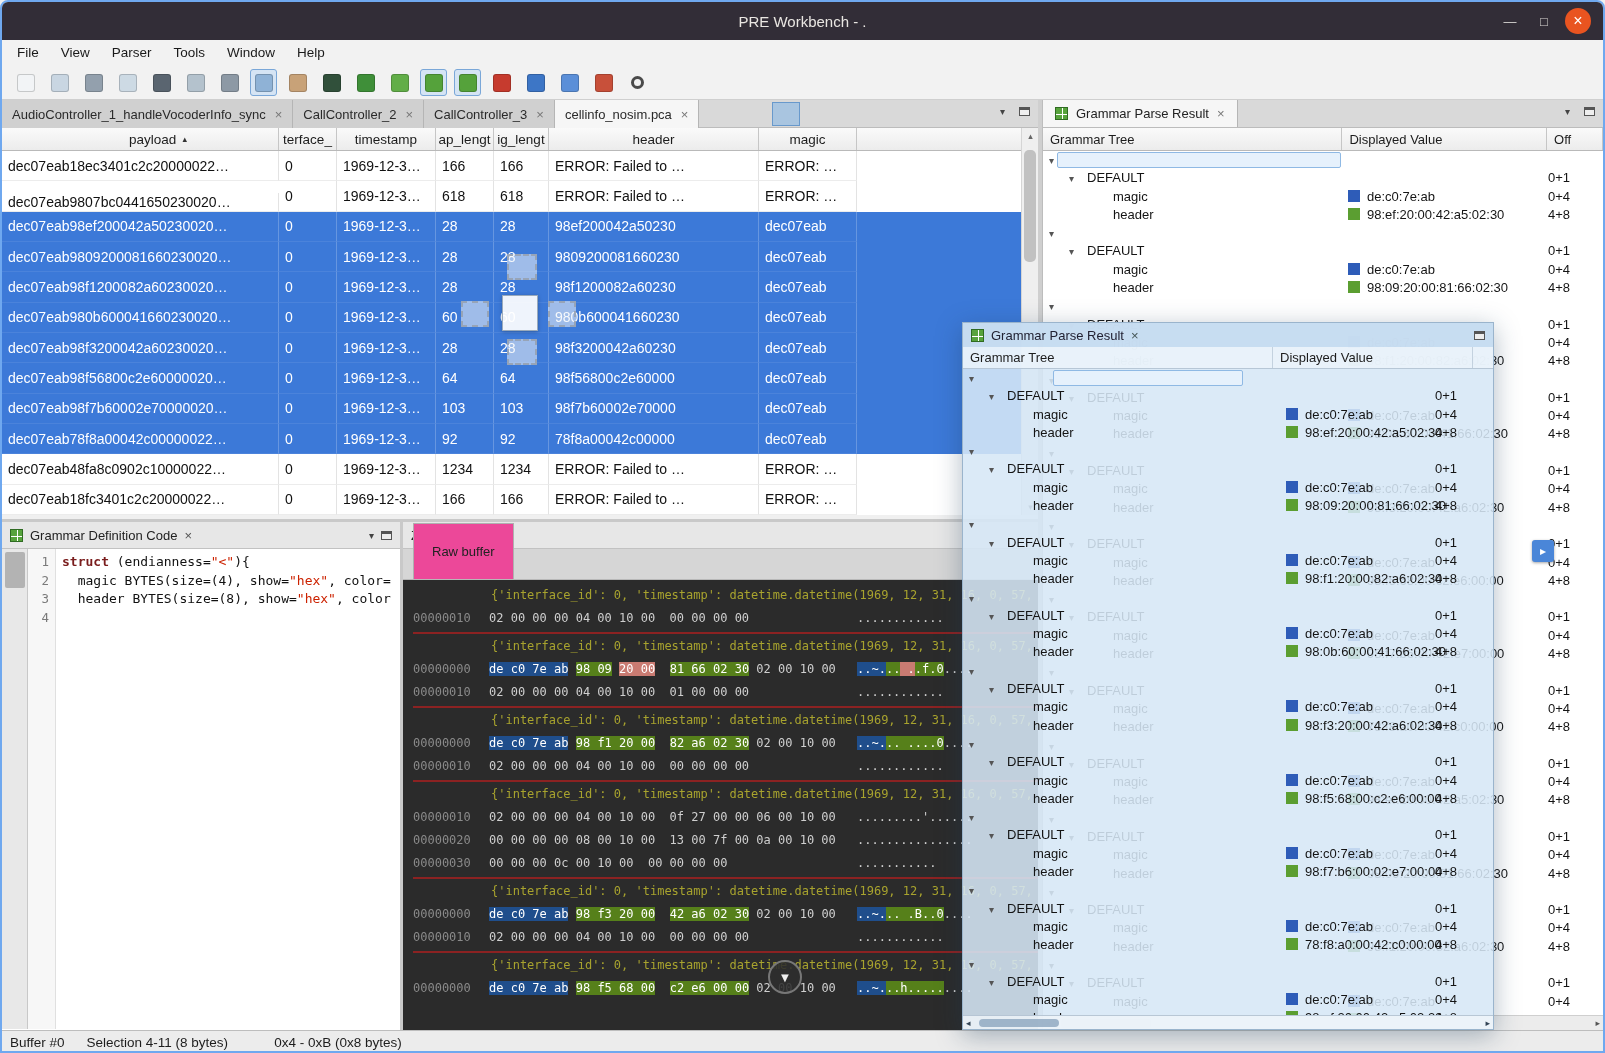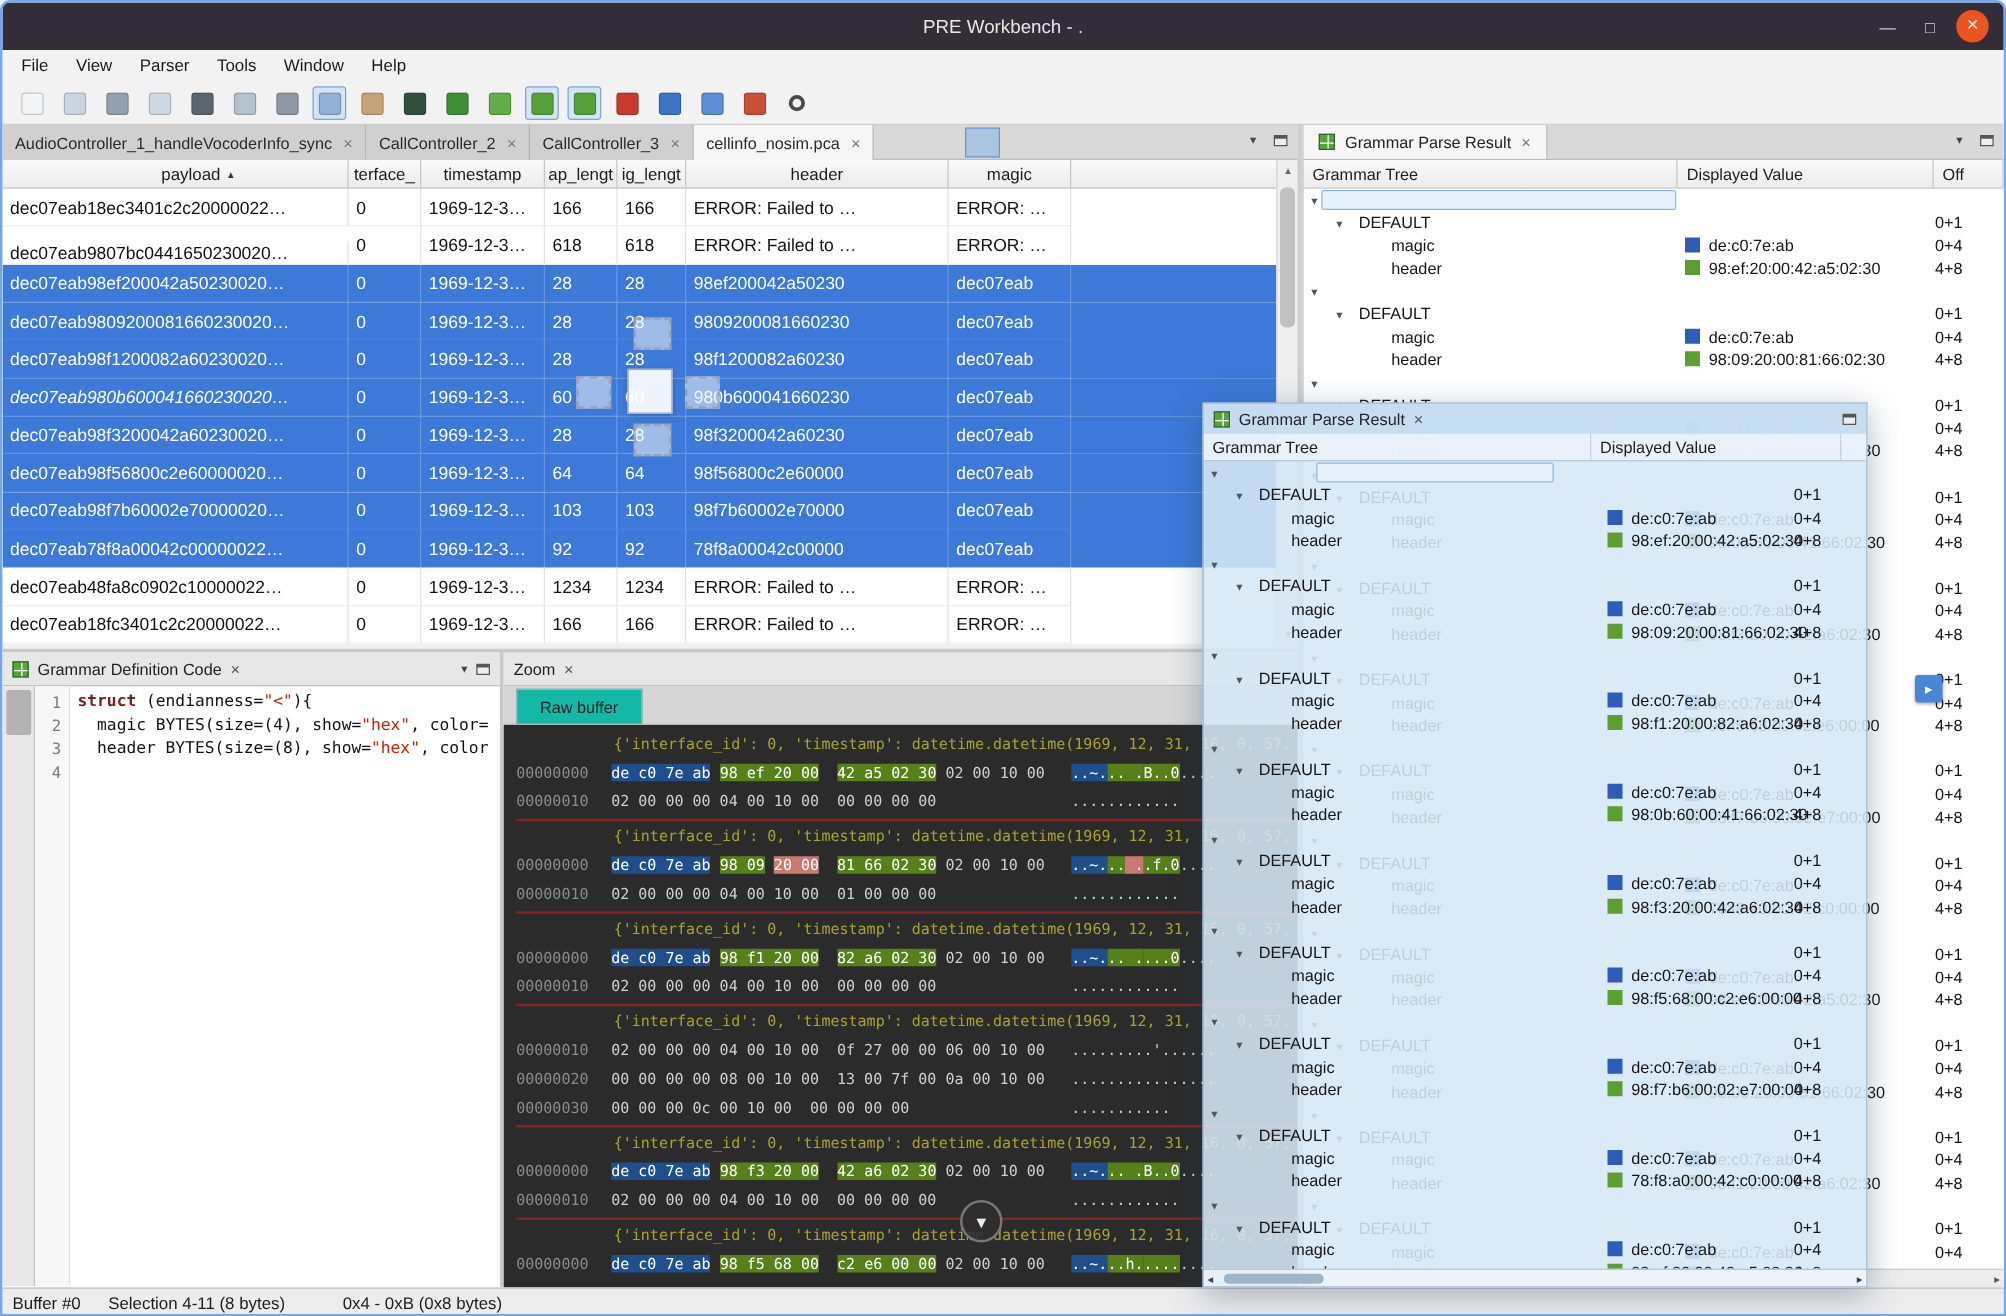--- a/index.html
+++ b/index.html
@@ -55,21 +55,21 @@
 .code-thumb{width:20px;height:36px;background:#b3b3b3;margin:3px auto 0;border-radius:2px}
 .code-gutter{width:28px;background:#f7f7f7;border-right:1px solid #e0e0e0;flex:none;padding-top:4px}
 .lnum{height:18.5px;line-height:18.5px;font-family:"DejaVu Sans Mono",monospace;font-size:12.5px;color:#7a7a7a;text-align:right;padding-right:6px}
 .code-area{flex:1;padding:4px 0 0 6px;overflow:hidden}
 .cline{height:18.5px;line-height:18.5px;font-family:"DejaVu Sans Mono",monospace;font-size:13px;color:#111;white-space:pre}
 .c-kw{color:#7a1d1d;font-weight:bold}
 .c-str{color:#cc2200}
 
 .zoom-panel{position:absolute;left:401px;top:517px;width:662px;height:511px;background:#e9e9e9;border-top:3px solid #c9c9c9}
 .rb-tabs{height:31px;background:#d6d6d6;border-bottom:1px solid #b8b8b8;display:flex;align-items:flex-end;padding-left:10px}
-.rb-tab{background:#14b8a6;border:1px solid #b0b0b0;border-bottom:none;padding:6px 18px;font-size:13px;color:#222}
+.rb-tab{background:#ec4899;border:1px solid #b0b0b0;border-bottom:none;padding:20px 18px;font-size:13px;color:#222}
 .hex-body{position:absolute;left:0;top:58px;right:0;bottom:0;background:#2b2b2b;overflow:hidden;padding:4px 0 0 10px}
 .pkt.psep{border-top:2px solid #8c2222;margin-top:2px;padding-top:1px}
 .pinfo{padding-left:78px;height:23px;line-height:23px;font-family:"DejaVu Sans Mono",monospace;font-size:12px;color:#a8a32e;white-space:pre;overflow:hidden}
 .hline{height:23px;line-height:23px;font-family:"DejaVu Sans Mono",monospace;font-size:12px;color:#cfcfcf;white-space:pre}
 .haddr{display:inline-block;width:62px;color:#8a8a8a;margin-right:14px}
 .hhex{display:inline-block;width:368px}
 .hl-b{background:#1f4e8c;color:#fff}
 .hl-g{background:#56801a;color:#fff}
 .hl-p{background:#c97b72;color:#fff}
 .jump-bubble{position:absolute;left:766px;top:958px;width:34px;height:34px;border-radius:50%;background:rgba(45,45,45,.88);border:2px solid #777;color:#eee;display:flex;align-items:center;justify-content:center;font-size:13px;z-index:30}
@@ -275,21 +275,21 @@
     <div class="trow-t sel">
       <div class="td" style="width: 277px;">dec07eab98f1200082a60230020…</div>
       <div class="td" style="width: 58px;">0</div>
       <div class="td" style="width: 99px;">1969-12-3…</div>
       <div class="td" style="width: 58px;">28</div>
       <div class="td" style="width: 55px;">28</div>
       <div class="td" style="width: 210px;">98f1200082a60230</div>
       <div class="td" style="width: 98px;">dec07eab</div>
     </div>
     <div class="trow-t sel">
-      <div class="td" style="width: 277px; font-style: italic;">dec07eab980b600041660230020…</div>
+      <div class="td" style="width: 277px;">dec07eab980b600041660230020…</div>
       <div class="td" style="width: 58px;">0</div>
       <div class="td" style="width: 99px;">1969-12-3…</div>
       <div class="td" style="width: 58px;">60</div>
       <div class="td" style="width: 55px;">60</div>
       <div class="td" style="width: 210px;">980b600041660230</div>
       <div class="td" style="width: 98px;">dec07eab</div>
     </div>
     <div class="trow-t sel">
       <div class="td" style="width: 277px;">dec07eab98f3200042a60230020…</div>
       <div class="td" style="width: 58px;">0</div>
@@ -391,21 +391,20 @@
   <div class="phead">
     <span>Zoom</span>
     <span class="x">×</span>
   </div>
   <div class="rb-tabs">
     <span class="rb-tab">Raw buffer</span>
   </div>
   <div class="hex-body" id="hex-body">
       <div class="pkt">
         <div class="pinfo">{'interface_id': 0, 'timestamp': datetime.datetime(1969, 12, 31, 16, 0, 57, 57243), 'cap_length': 2</div>
-        <div class="hline"><span class="haddr">00000000</span><span class="hhex"><span class="hl-b">de c0 7e ab</span><span> </span><span class="hl-g">98 ef 20 00</span><span>  </span><span class="hl-g">42 a5 02 30</span><span> 02 00 10 00</span></span><span class="hascii"><span class="hl-b">..~.</span><span class="hl-g">.. .</span><span class="hl-g">B..0</span><span>....</span></span></div>
         <div class="hline"><span class="haddr">00000010</span><span class="hhex"><span>02 00 00 00 04 00 10 00  00 00 00 00</span></span><span class="hascii"><span>............</span></span></div>
       </div>
       <div class="pkt psep">
         <div class="pinfo">{'interface_id': 0, 'timestamp': datetime.datetime(1969, 12, 31, 16, 0, 57, 57244), 'cap_length': 2</div>
         <div class="hline"><span class="haddr">00000000</span><span class="hhex"><span class="hl-b">de c0 7e ab</span><span> </span><span class="hl-g">98 09</span><span> </span><span class="hl-p">20 00</span><span>  </span><span class="hl-g">81 66 02 30</span><span> 02 00 10 00</span></span><span class="hascii"><span class="hl-b">..~.</span><span class="hl-g">..</span><span class="hl-p"> .</span><span class="hl-g">.f.0</span><span>....</span></span></div>
         <div class="hline"><span class="haddr">00000010</span><span class="hhex"><span>02 00 00 00 04 00 10 00  01 00 00 00</span></span><span class="hascii"><span>............</span></span></div>
       </div>
       <div class="pkt psep">
         <div class="pinfo">{'interface_id': 0, 'timestamp': datetime.datetime(1969, 12, 31, 16, 0, 57, 57245), 'cap_length': 2</div>
         <div class="hline"><span class="haddr">00000000</span><span class="hhex"><span class="hl-b">de c0 7e ab</span><span> </span><span class="hl-g">98 f1 20 00</span><span>  </span><span class="hl-g">82 a6 02 30</span><span> 02 00 10 00</span></span><span class="hascii"><span class="hl-b">..~.</span><span class="hl-g">.. .</span><span class="hl-g">...0</span><span>....</span></span></div>

